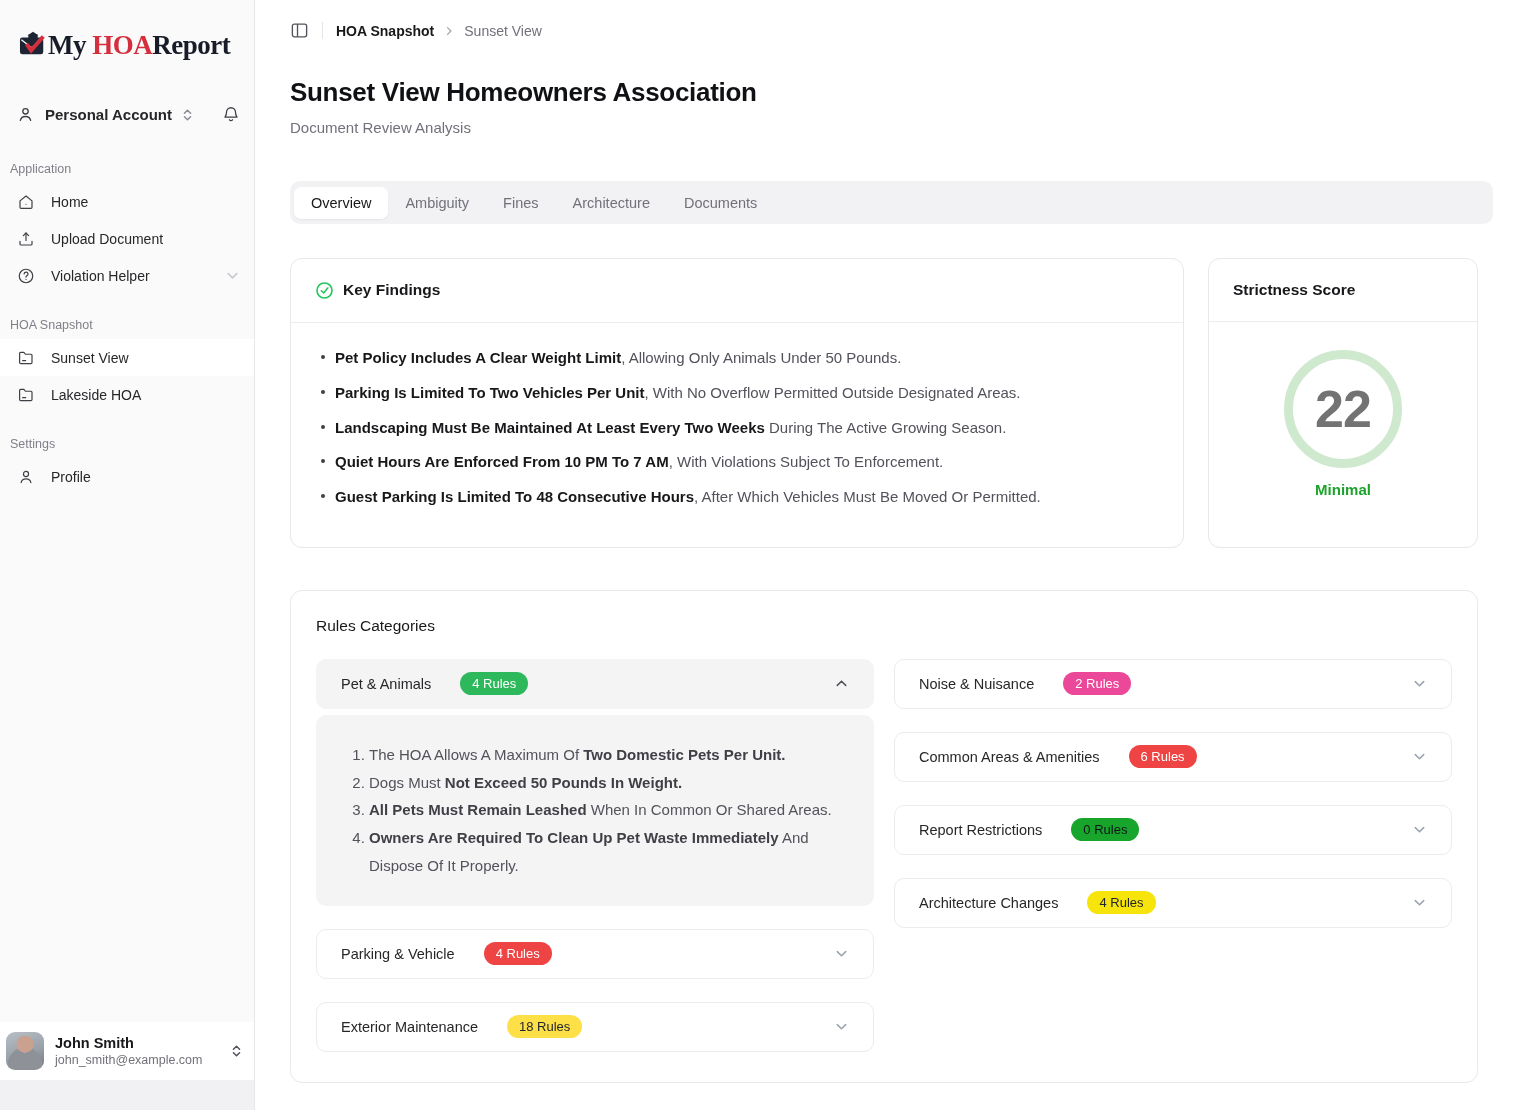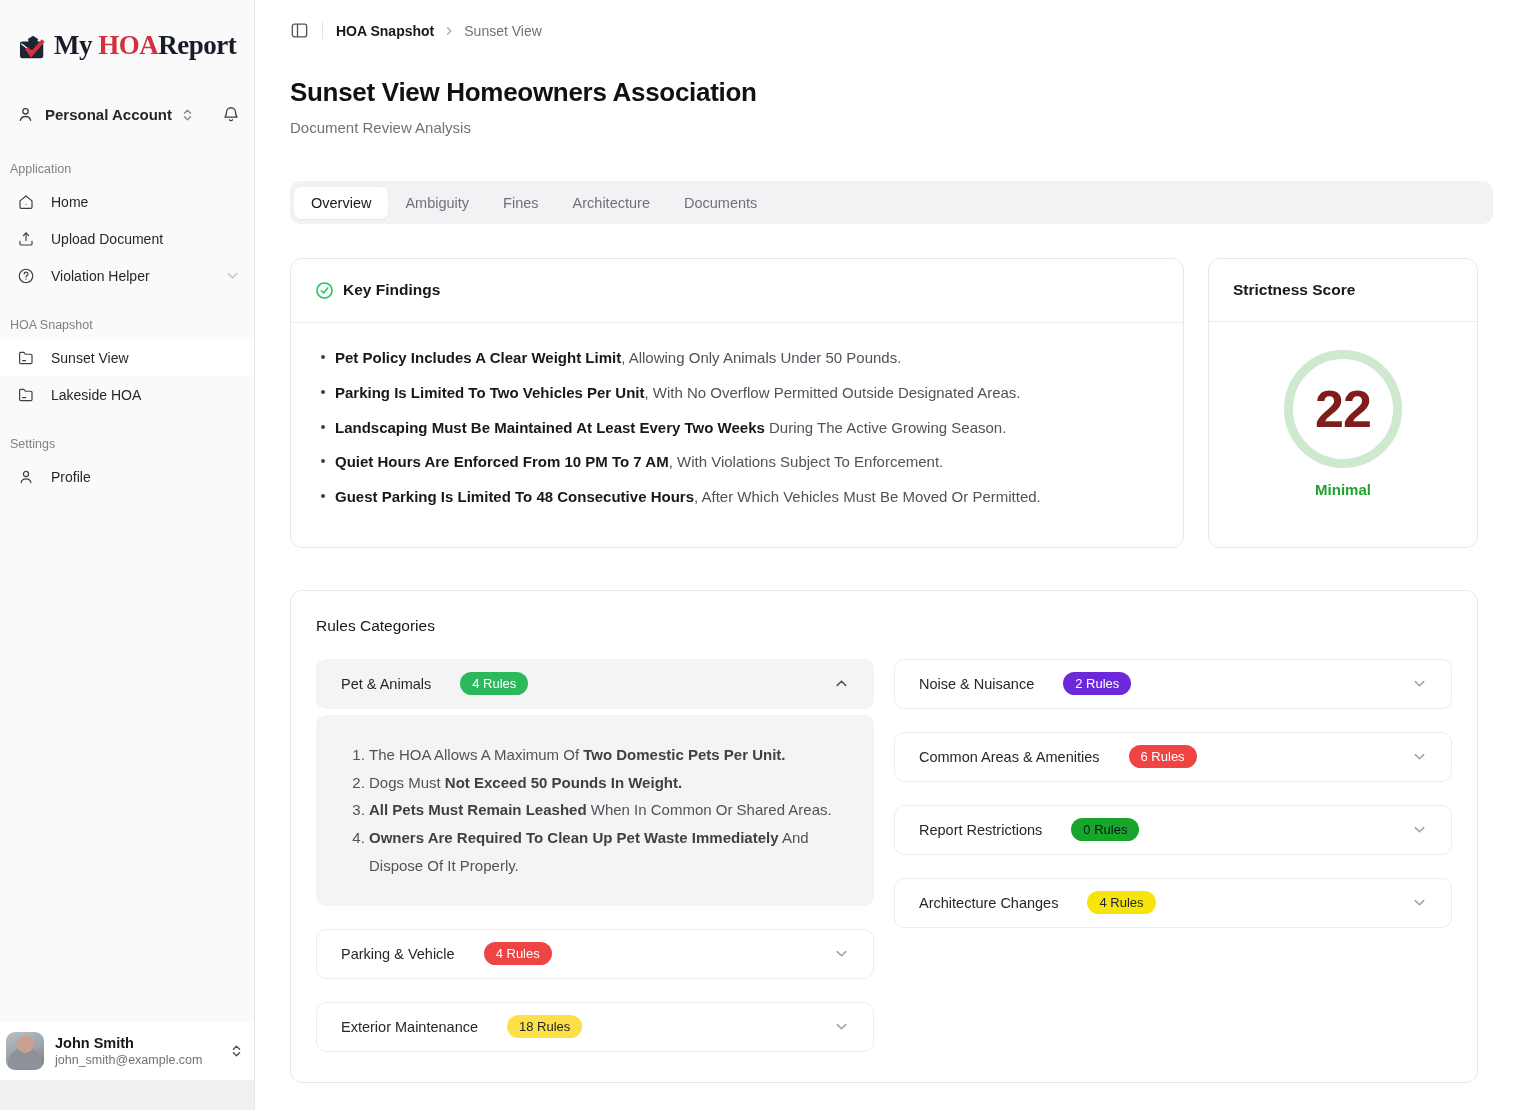--- a/index.html
+++ b/index.html
@@ -1,21 +1,21 @@
 <!DOCTYPE html>
 <html><head>
 <meta charset="utf-8">
 <style>
   * { margin:0; padding:0; box-sizing:border-box; }
   html,body { width:1534px; height:1110px; overflow:hidden; }
   body { font-family:"Liberation Sans", sans-serif; background:#ffffff; color:#18181b; display:flex; }
 
   
   .sidebar { width:255px; flex:0 0 255px; background:#fafafa; border-right:1px solid #e7e7ea; display:flex; flex-direction:column; position:relative; }
-  .logo-row { display:flex; align-items:flex-end; gap:6px; margin:30px 0 0 18px; }
+  .logo-row { display:flex; align-items:flex-start; gap:0; margin:30px 0 0 18px; }
   .logo-text { font-family:"Liberation Serif", serif; font-weight:700; font-size:27px; letter-spacing:-0.5px; color:#171c28; }
   .logo-text .red { color:#d32f3d; }
   .account-row { display:flex; align-items:center; margin:44px 14px 8px 16px; gap:10px; }
   .account-label { font-size:15px; font-weight:600; color:#27272a; }
   .icon-sm svg { display:block; }
   .bell { margin-left:auto; }
   .nav { margin-top:30px; flex:1 1 auto; }
   .nav-label { font-size:12.5px; color:#80808a; padding:0 0 7px 10px; }
   .nav-section { margin-bottom:24px; }
   .nav-item { display:flex; align-items:center; gap:16px; height:37px; padding:0 14px 0 17px; font-size:14px; color:#27272a; cursor:pointer; }
@@ -255,21 +255,21 @@
           </ul>
       </div>
     </section>
 
     <section class="card score-card">
       <div class="card-header">
         <span class="card-title">Strictness Score</span>
       </div>
       <div class="score-body">
         <div class="score-circle" id="score-circle" style="border-color: rgb(207, 233, 207);">
-          <span class="score-number" id="score-number" style="color: #7f1d1d; text-align: right;">22</span>
+          <span class="score-number" id="score-number" style="color: #737373; text-align: right;">22</span>
         </div>
         <div class="score-label" id="score-label" style="color: rgb(29, 163, 44);">Minimal</div>
       </div>
     </section>
   </div>
 
   <section class="card rules-card">
     <div class="rules-title">Rules Categories</div>
     <div class="rules-grid">
       <div class="rules-col" id="rules-left">
@@ -312,21 +312,21 @@
                   <path d="M3.5 6 L8 10.5 L12.5 6"></path>
                 </svg>
               </span>
             </div>
           </div>
         </div>
       <div class="rules-col" id="rules-right">
           <div>
             <div class="cat-header">
               <span class="cat-name">Noise &amp; Nuisance</span>
-              <span class="badge" style="background: #6d28d9; color: rgb(255, 255, 255);">2 Rules</span>
+              <span class="badge" style="background: #ec4899; color: rgb(255, 255, 255);">2 Rules</span>
               <span class="cat-chev">
                 <svg width="15" height="15" viewBox="0 0 16 16" fill="none" stroke="#9ca3af" stroke-width="1.6" stroke-linecap="round" stroke-linejoin="round">
                   <path d="M3.5 6 L8 10.5 L12.5 6"></path>
                 </svg>
               </span>
             </div>
           </div>
           <div>
             <div class="cat-header">
               <span class="cat-name">Common Areas &amp; Amenities</span>

